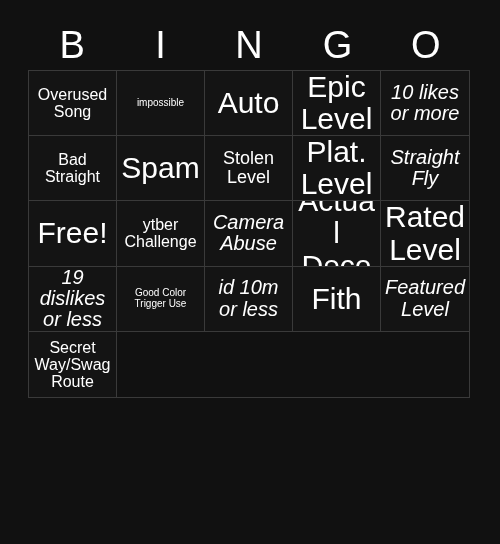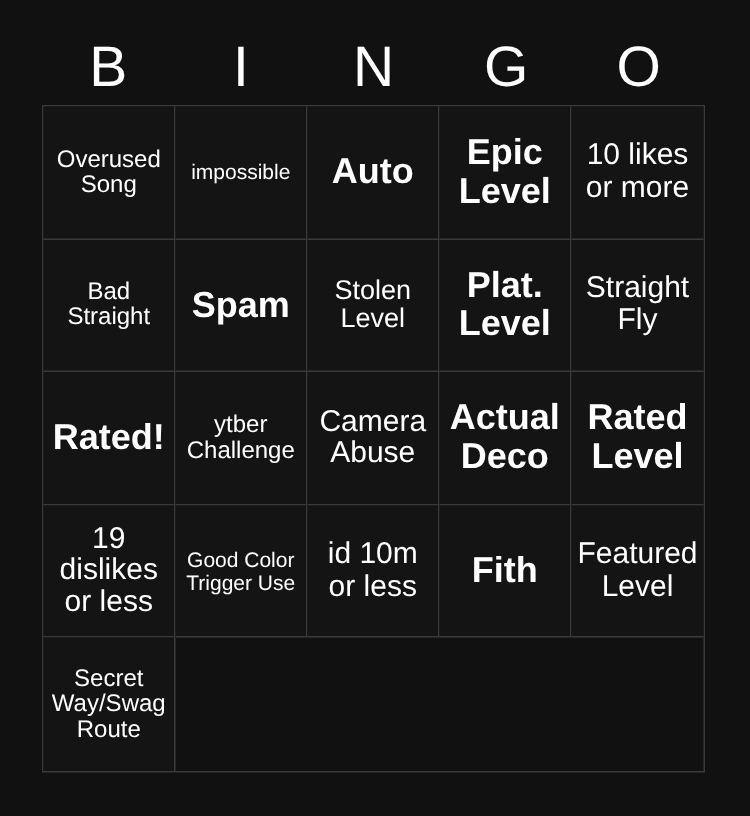--- a/index.html
+++ b/index.html
@@ -38,21 +38,21 @@
     font-weight: 400;
     line-height: 1;
     letter-spacing: 0px;
     user-select: none;
   }
   .grid {
     position: absolute;
     left: 28px;
     top: 70px;
     width: 442px;
-    height: 445px;
+    height: 328px;
     border: 1px solid #3a3a3a;
     box-sizing: border-box;
     display: grid;
     grid-template-columns: repeat(5, 1fr);
     grid-template-rows: repeat(5, 1fr);
     background: #111111;
   }
   .cell {
     border-right: 1px solid #3a3a3a;
     border-bottom: 1px solid #3a3a3a;
@@ -71,25 +71,25 @@
   }
   .cell:nth-child(n+21) {
     border-bottom: none;
   }
   .cell-text {
     display: block;
     line-height: 1.07;
     width: 100%;
     word-wrap: break-word;
   }
-  .sz-xl  { font-size: 24px; font-weight: bold; }
+  .sz-xl  { font-size: 30px; }
   .sz-lg  { font-size: 18px; }
-  .sz-md  { font-size: 20px; }
+  .sz-md  { font-size: 20px; font-style: italic; }
   .sz-sm  { font-size: 16px; }
-  .sz-xs  { font-size: 14px; }
+  .sz-xs  { font-size: 10px; }
 </style>
 </head>
 <body>
 
 <div class="card">
 
   <div class="header-row">
     <div class="header-cell">B</div>
     <div class="header-cell">I</div>
     <div class="header-cell">N</div>
@@ -122,21 +122,21 @@
       <div class="cell">
         <span class="cell-text sz-lg">Stolen Level</span>
       </div>
       <div class="cell">
         <span class="cell-text sz-xl">Plat. Level</span>
       </div>
       <div class="cell">
         <span class="cell-text sz-md">Straight Fly</span>
       </div>
       <div class="cell">
-        <span class="cell-text sz-xl">Rated!</span>
+        <span class="cell-text sz-xl">Free!</span>
       </div>
       <div class="cell">
         <span class="cell-text sz-sm">ytber Challenge</span>
       </div>
       <div class="cell">
         <span class="cell-text sz-md">Camera Abuse</span>
       </div>
       <div class="cell">
         <span class="cell-text sz-xl">Actual Deco</span>
       </div>

